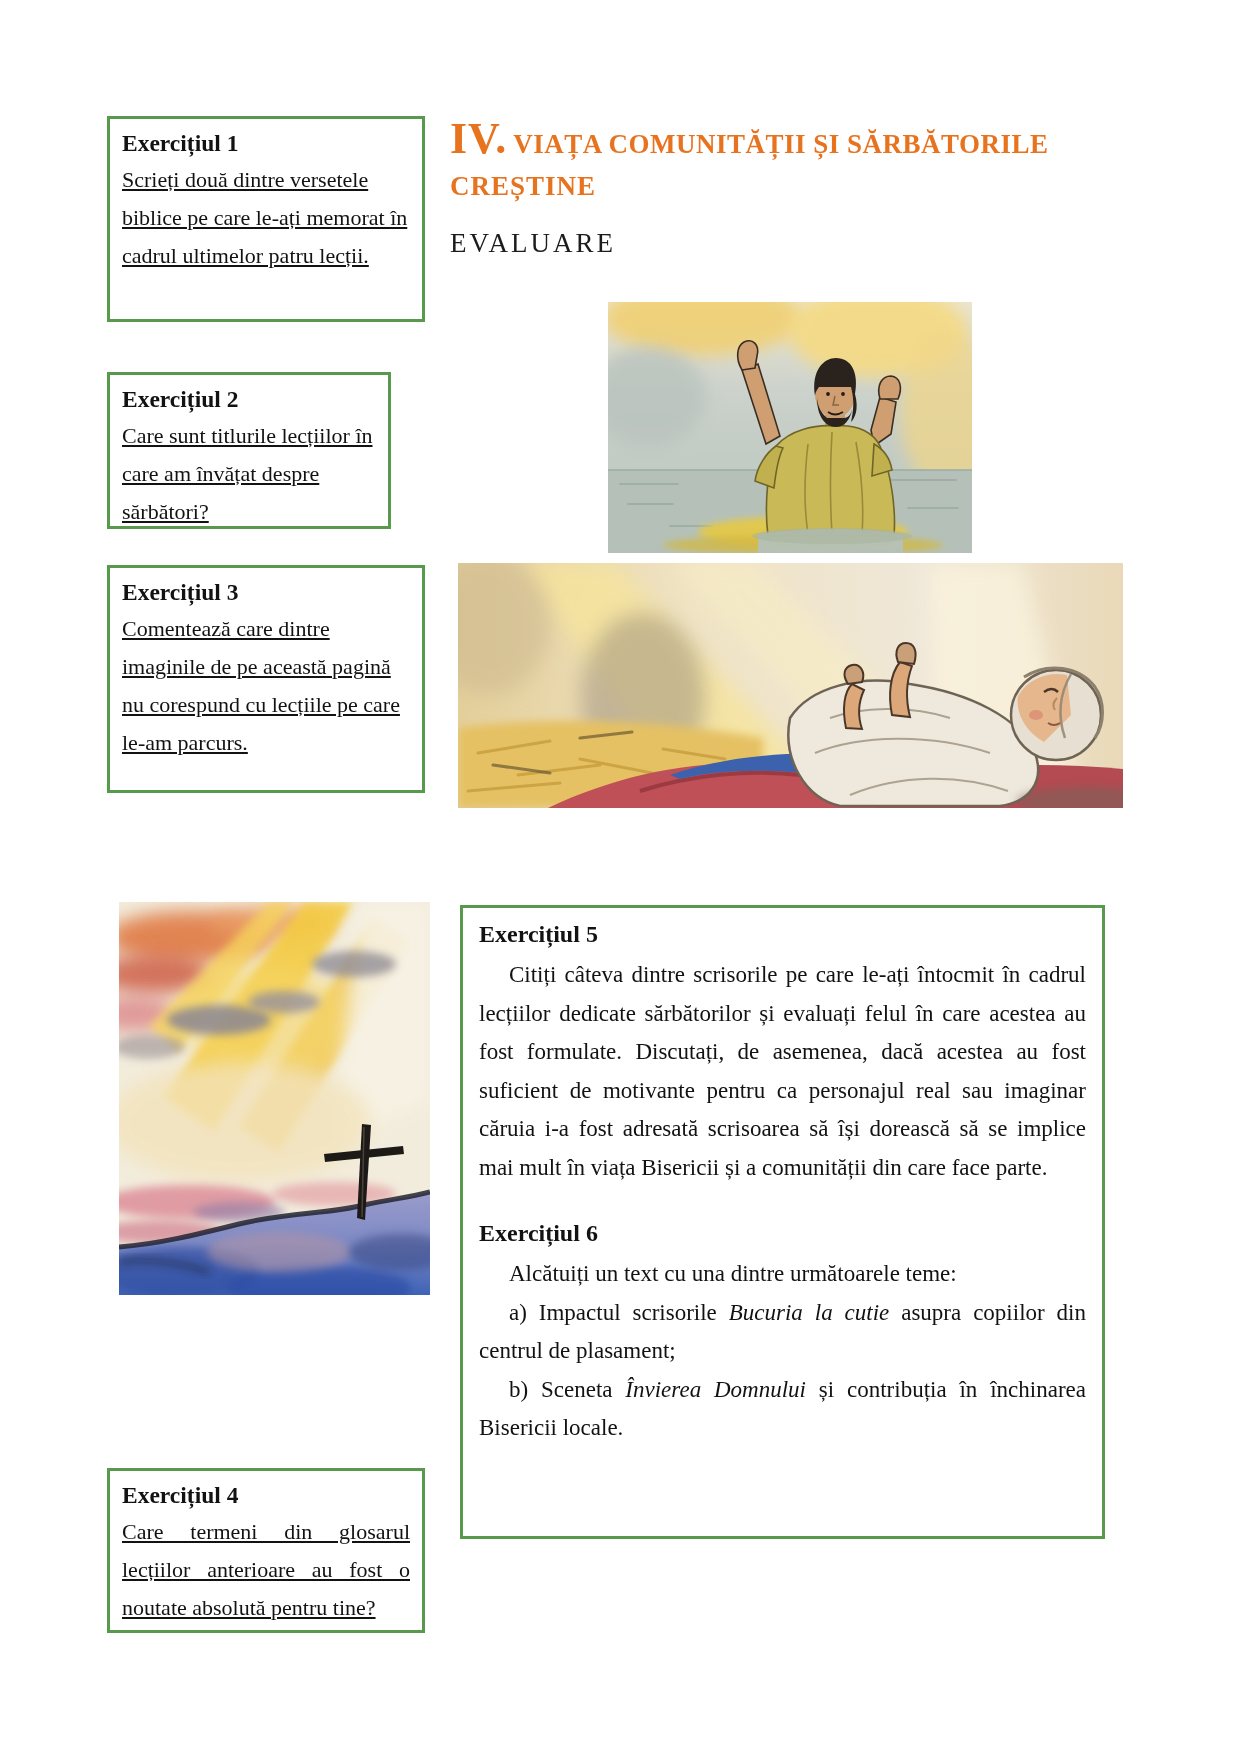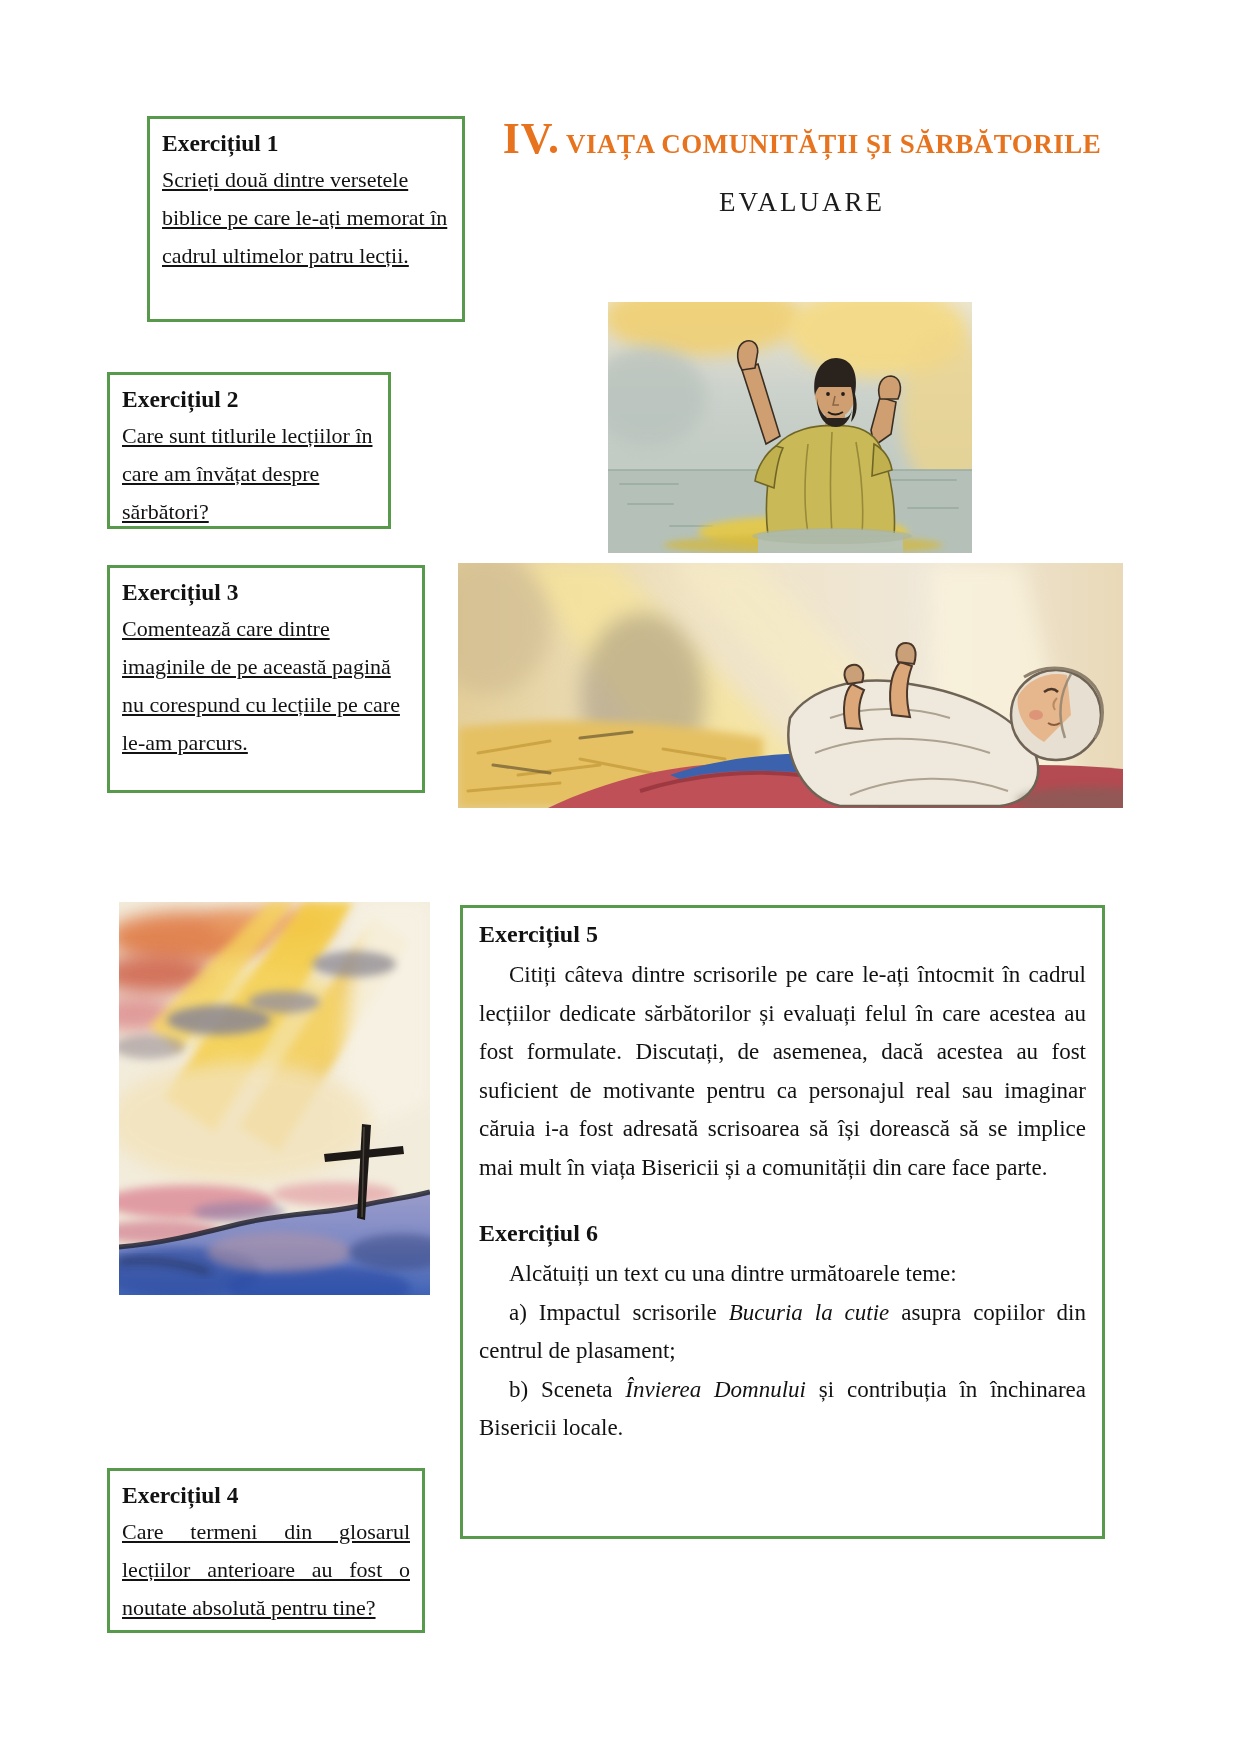--- a/index.html
+++ b/index.html
@@ -29,22 +29,22 @@
   .exbox .exbody{
     font-size:22px;
     line-height:38px;
     margin:0;
     text-decoration:underline;
   }
   .just{text-align:justify;}
   
   .chapter-header{
     position:absolute;
-    left:462px;top:122px;width:680px;
-    text-align:center;
+    left:450px;top:122px;width:680px;
+    text-align:left;
   }
   .title-line1{
     color:#e8731f;
     font-weight:bold;
     font-size:27px;
     letter-spacing:0.5px;
     line-height:34px;
   }
   .numeral{
     font-size:44px;
@@ -95,24 +95,25 @@
     font-size:23px;font-weight:bold;
   }
 </style>
 </head>
 <body>
 
 <div class="page">
 
   <div class="chapter-header">
     <div class="title-line1"><span class="numeral">IV.</span><span>VIAȚA COMUNITĂȚII ȘI SĂRBĂTORILE</span></div>
+    <div class="title-line2">CREȘTINE</div>
     <div class="subtitle">EVALUARE</div>
   </div>
 
-  <div class="exbox" style="left:107px;top:116px;width:318px;height:206px;margin-left:40px;">
+  <div class="exbox" style="left:107px;top:116px;width:318px;height:206px;">
     <div class="extitle">Exercițiul 1</div>
     <p class="exbody">Scrieți două dintre versetele biblice pe care le-ați memorat în cadrul ultimelor patru lecții.</p>
   </div>
 
   <div class="exbox" style="left:107px;top:372px;width:284px;height:157px;">
     <div class="extitle">Exercițiul 2</div>
     <p class="exbody">Care sunt titlurile lecțiilor în care am învățat despre sărbători?</p>
   </div>
 
   <div class="exbox" style="left:107px;top:565px;width:318px;height:228px;">

